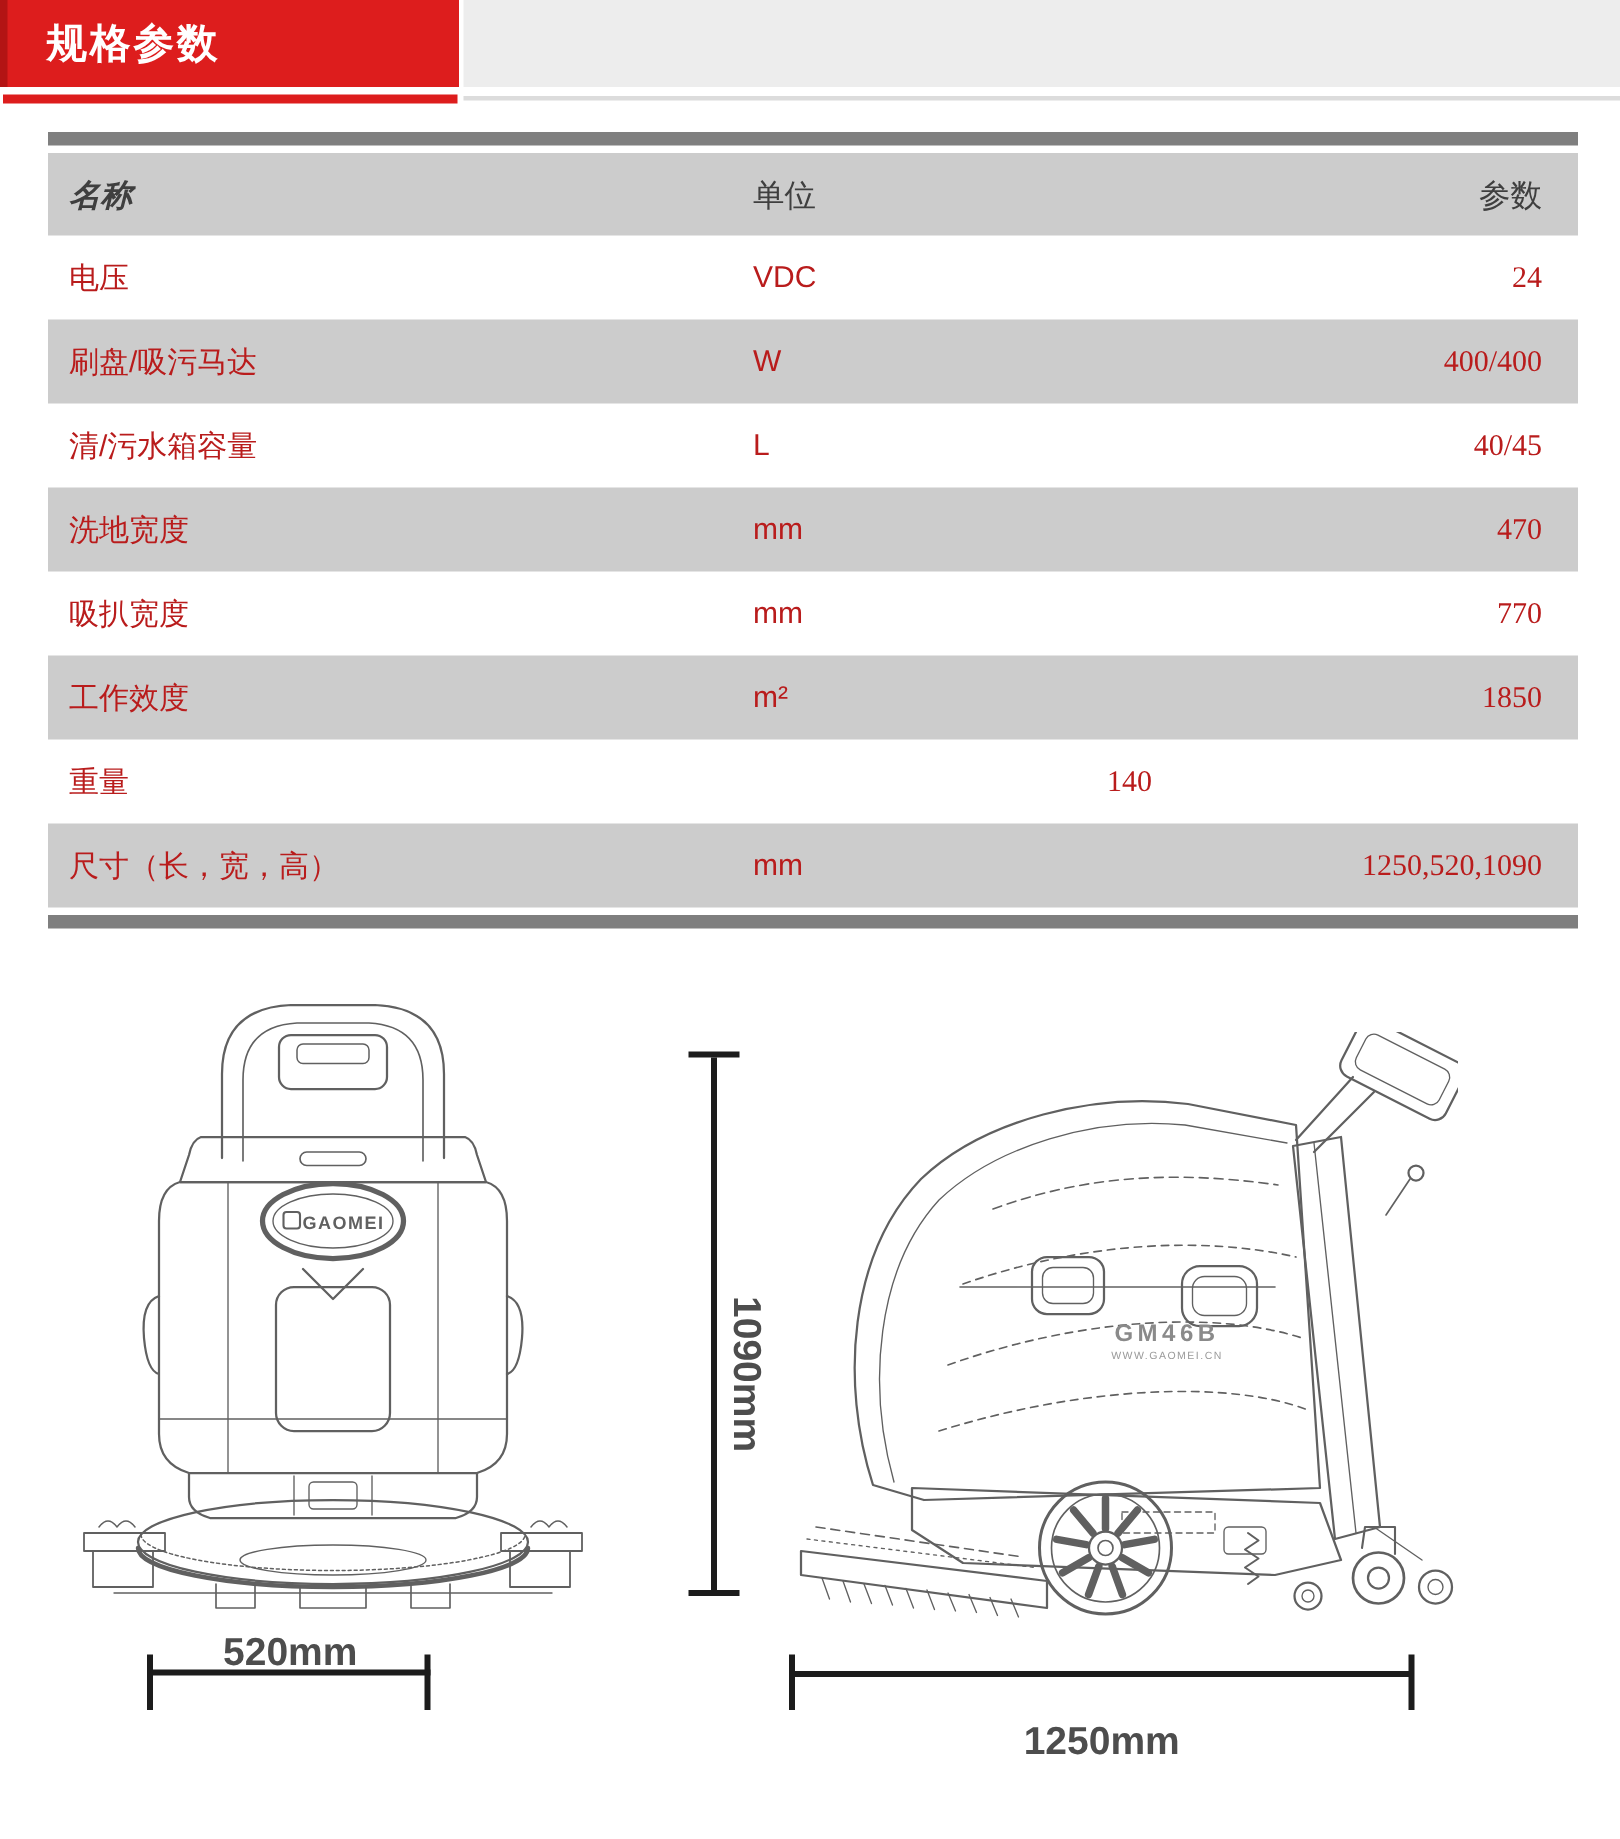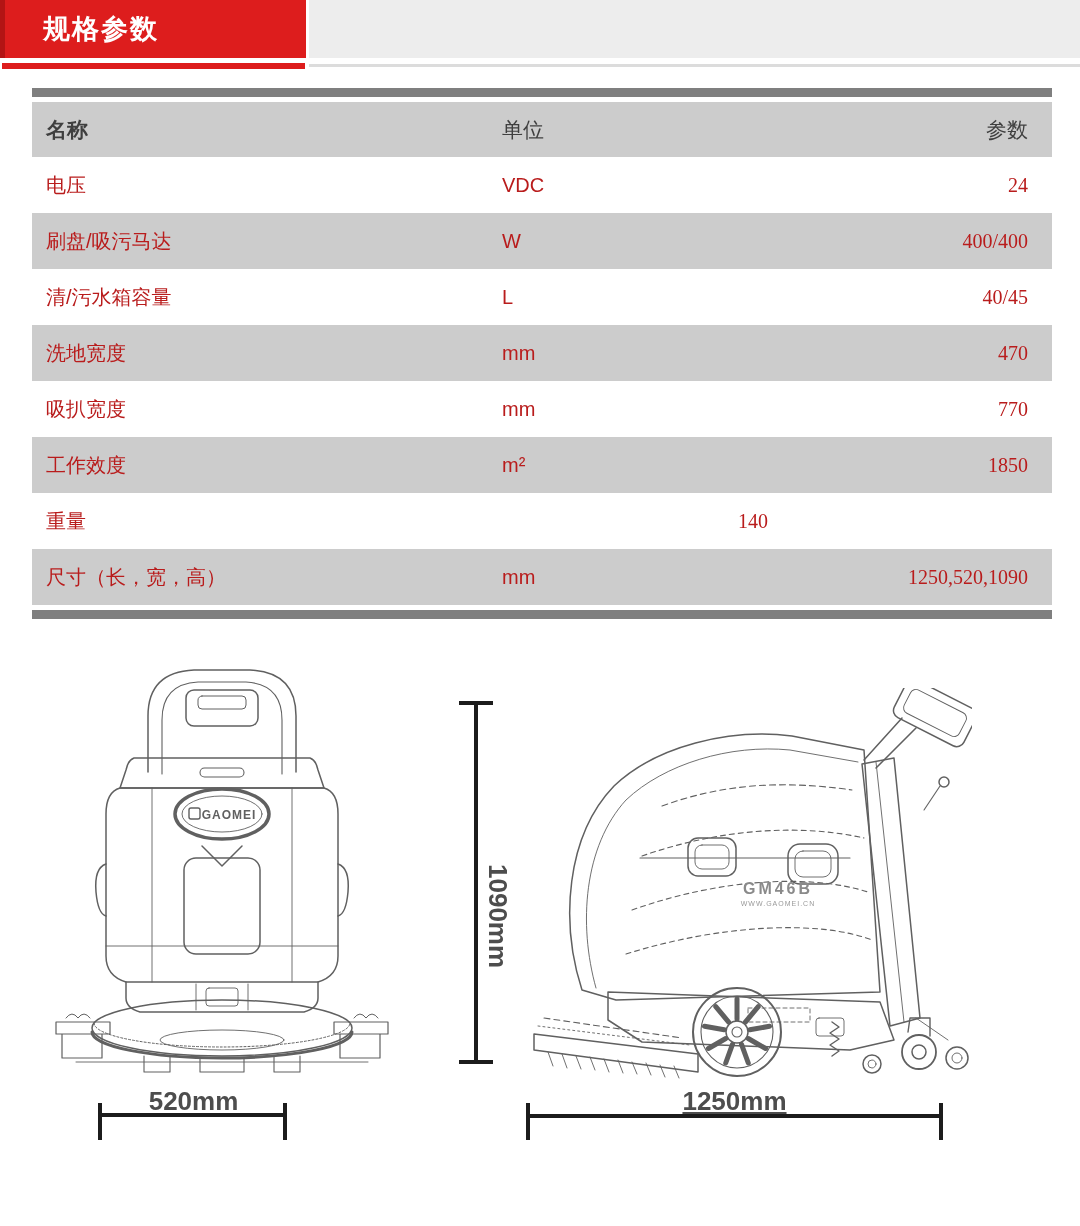--- a/index.html
+++ b/index.html
@@ -3,34 +3,34 @@
 <meta charset="utf-8">
 <style>
   * { margin:0; padding:0; box-sizing:border-box; }
   html,body { background:#ffffff; }
   body { font-family:"Liberation Sans","DejaVu Sans",sans-serif; }
   #page { position:relative; width:1080px; height:1226px; background:#ffffff; overflow:hidden; }
 
   
   .banner-red { position:absolute; left:0; top:0; width:306px; height:58px;
     background:#dd1d1d; border-left:5px solid #b31414; display:flex; align-items:center; }
-  .banner-red .title { color:#ffffff; font-size:27px; font-weight:bold; letter-spacing:2px; padding-left:26px;margin-left:12px; }
+  .banner-red .title { color:#ffffff; font-size:27px; font-weight:bold; letter-spacing:2px; padding-left:26px; }
   .banner-gray { position:absolute; left:309px; top:0; width:771px; height:58px; background:#ededed; }
   .underline-red { position:absolute; left:2px; top:63px; width:303px; height:6px; background:#dd1d1d; }
   .underline-gray { position:absolute; left:309px; top:64px; width:771px; height:3px; background:#dcdcdc; }
 
   
   .spec-table { position:absolute; left:32px; top:88px; width:1020px; }
   .bar { height:9px; background:#7f7f7f; }
   .bar.top { margin-bottom:5px; }
   .bar.bottom { margin-top:5px; }
   .trow { display:grid; grid-template-columns:470px 290px 1fr; align-items:center;
     height:56px; font-size:20px; color:#b91c1c; }
   .trow.thead { height:55px; font-size:21px; color:#3f3f3f; }
-  .trow.thead .c.name { font-weight:bold; }
+  .trow.thead .c.name { font-weight:bold;font-style:italic; }
   .trow.gray { background:#cccccc; }
   .c.name { padding-left:14px; }
   .c.value { text-align:right; padding-right:24px;font-family:Liberation Serif, serif; }
 
   
   svg { position:absolute; }
   .svg-front { left:48px; top:662px; }
   .svg-side { left:520px; top:688px; }
   svg text { font-family:"Liberation Sans","DejaVu Sans",sans-serif; }
 
@@ -221,18 +221,18 @@
   <div class="dim-label" style="left:100px; top:1086px; width:187px;">520mm</div>
   <div class="dim-line-h" style="left:100px; top:1113px; width:187px;"></div>
   <div class="dim-tick-v" style="left:98px;  top:1103px;"></div>
   <div class="dim-tick-v" style="left:283px; top:1103px;"></div>
 
   <div class="dim-line-v" style="left:474px; top:705px; height:357px;"></div>
   <div class="dim-cap-h" style="left:459px; top:701px;"></div>
   <div class="dim-cap-h" style="left:459px; top:1060px;"></div>
   <div class="dim-label rot" style="left:513px; top:864px;">1090mm</div>
 
-  <div class="dim-label" style="left:528px; top:1086px; width:413px;text-decoration:underline;">1250mm</div>
+  <div class="dim-label" style="left:528px; top:1145px; width:413px;">1250mm</div>
   <div class="dim-line-h" style="left:528px; top:1114px; width:413px;"></div>
   <div class="dim-tick-v" style="left:526px; top:1103px;"></div>
   <div class="dim-tick-v" style="left:939px; top:1103px;"></div>
 
 </div>
 
 </body></html>

